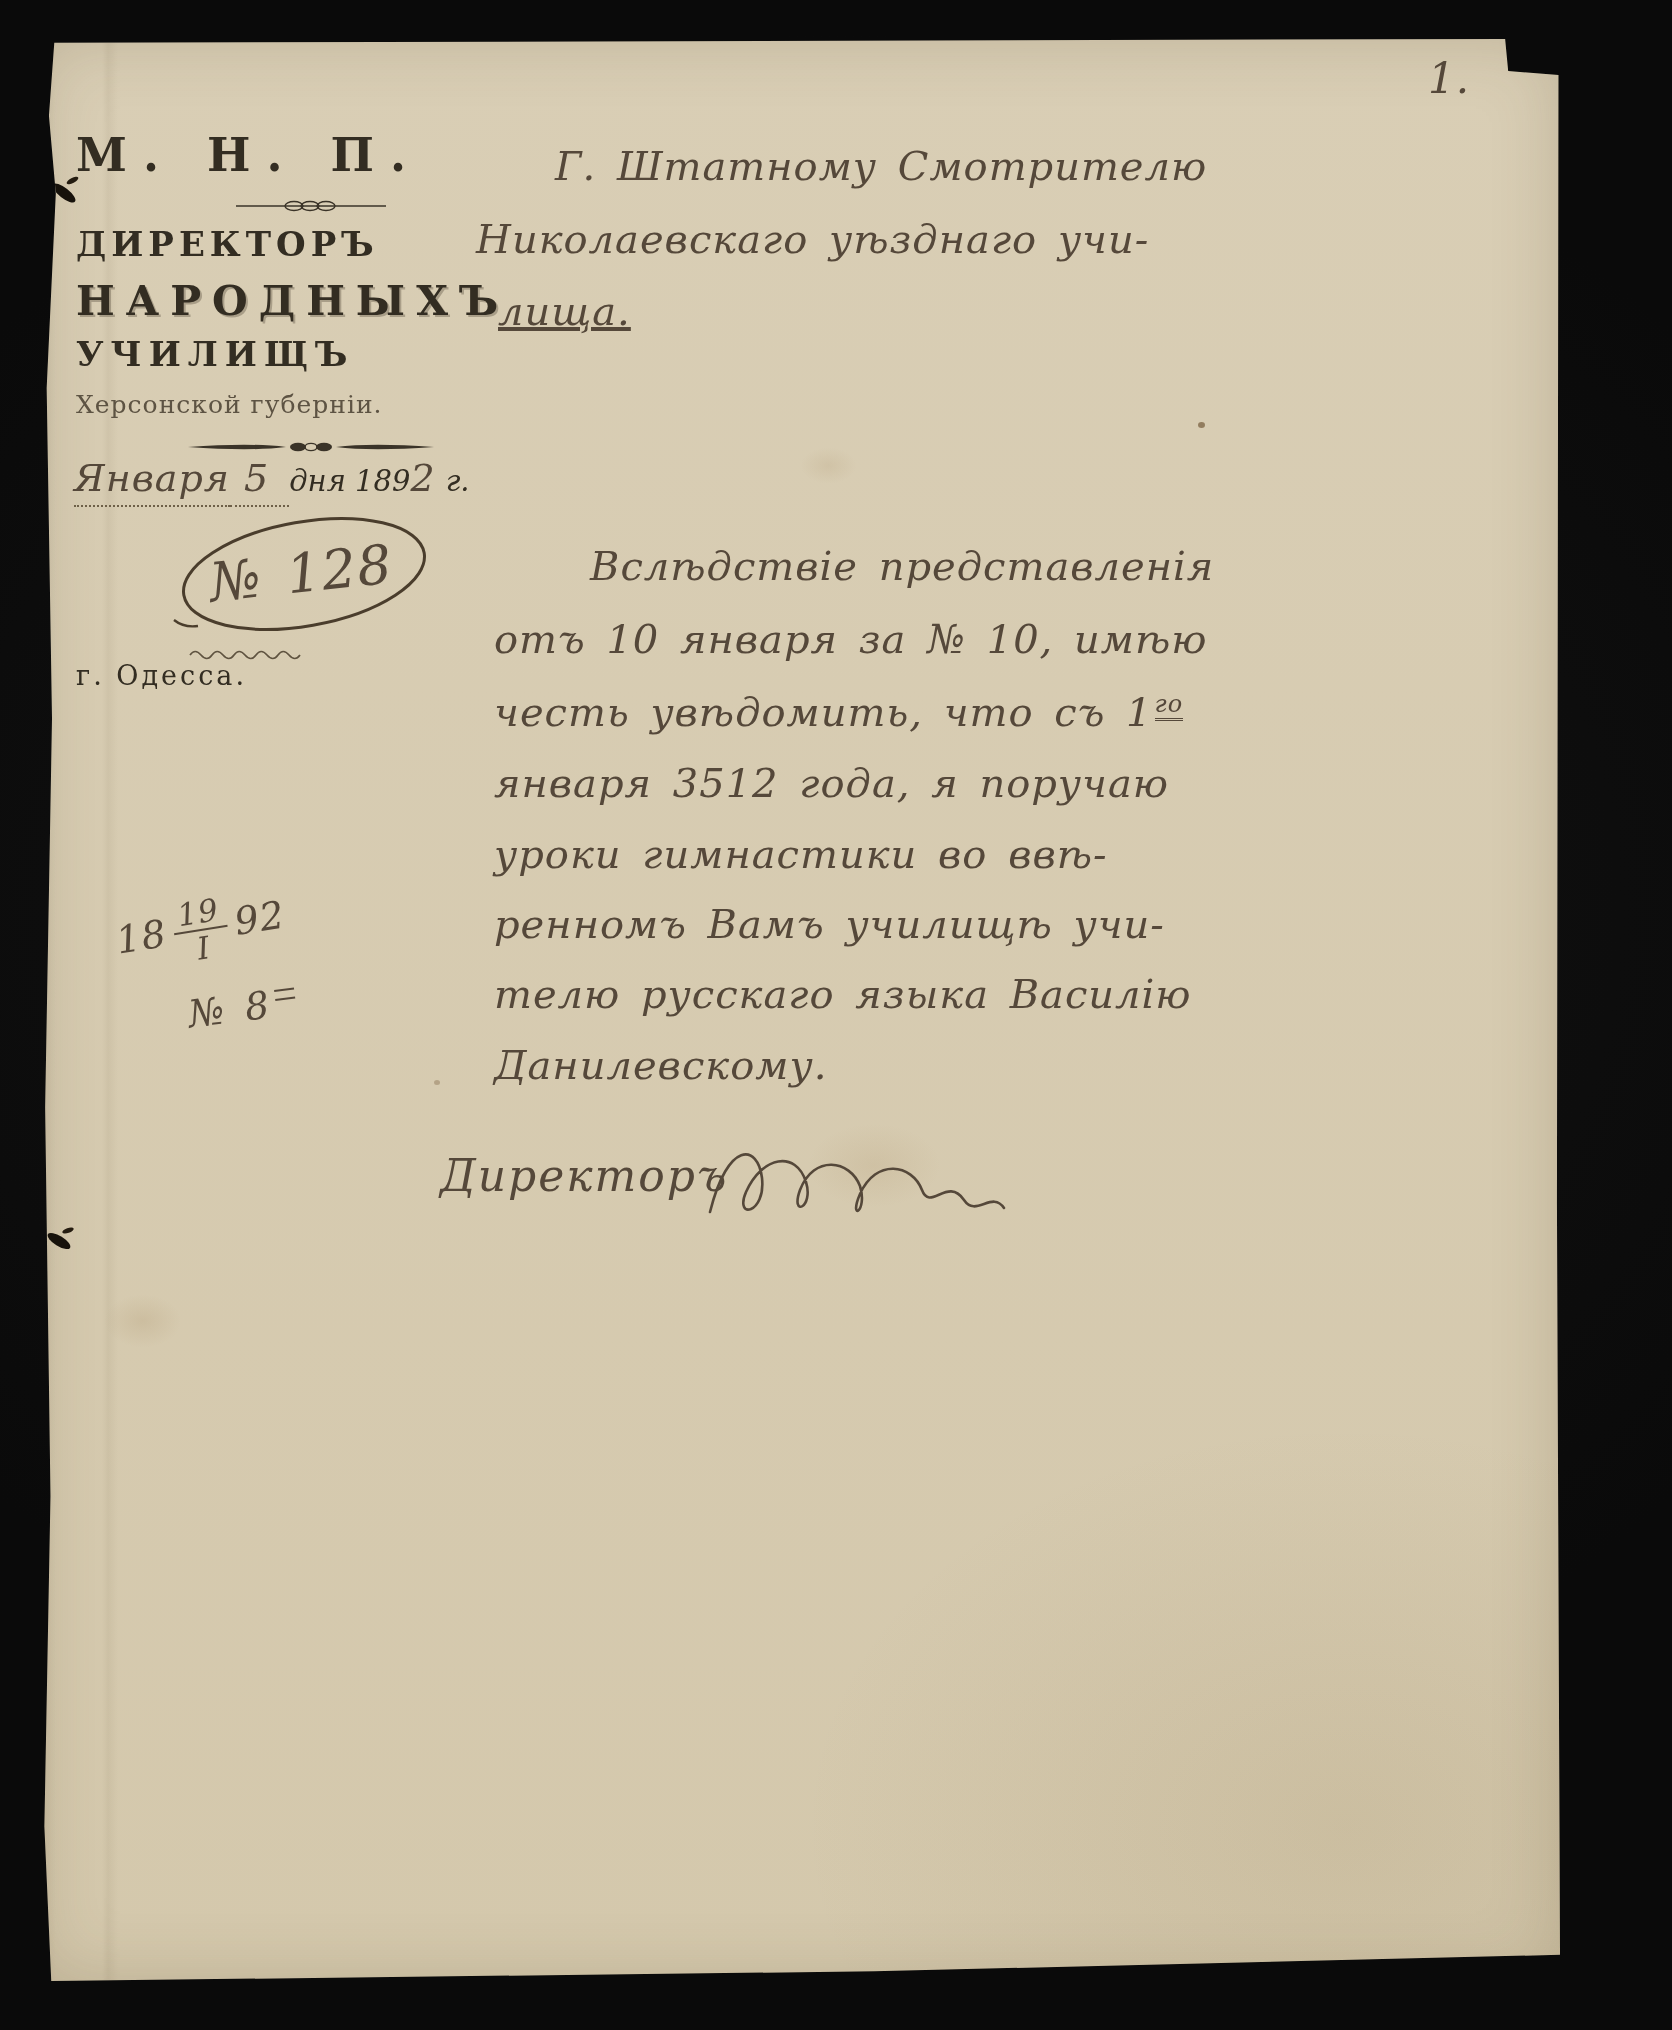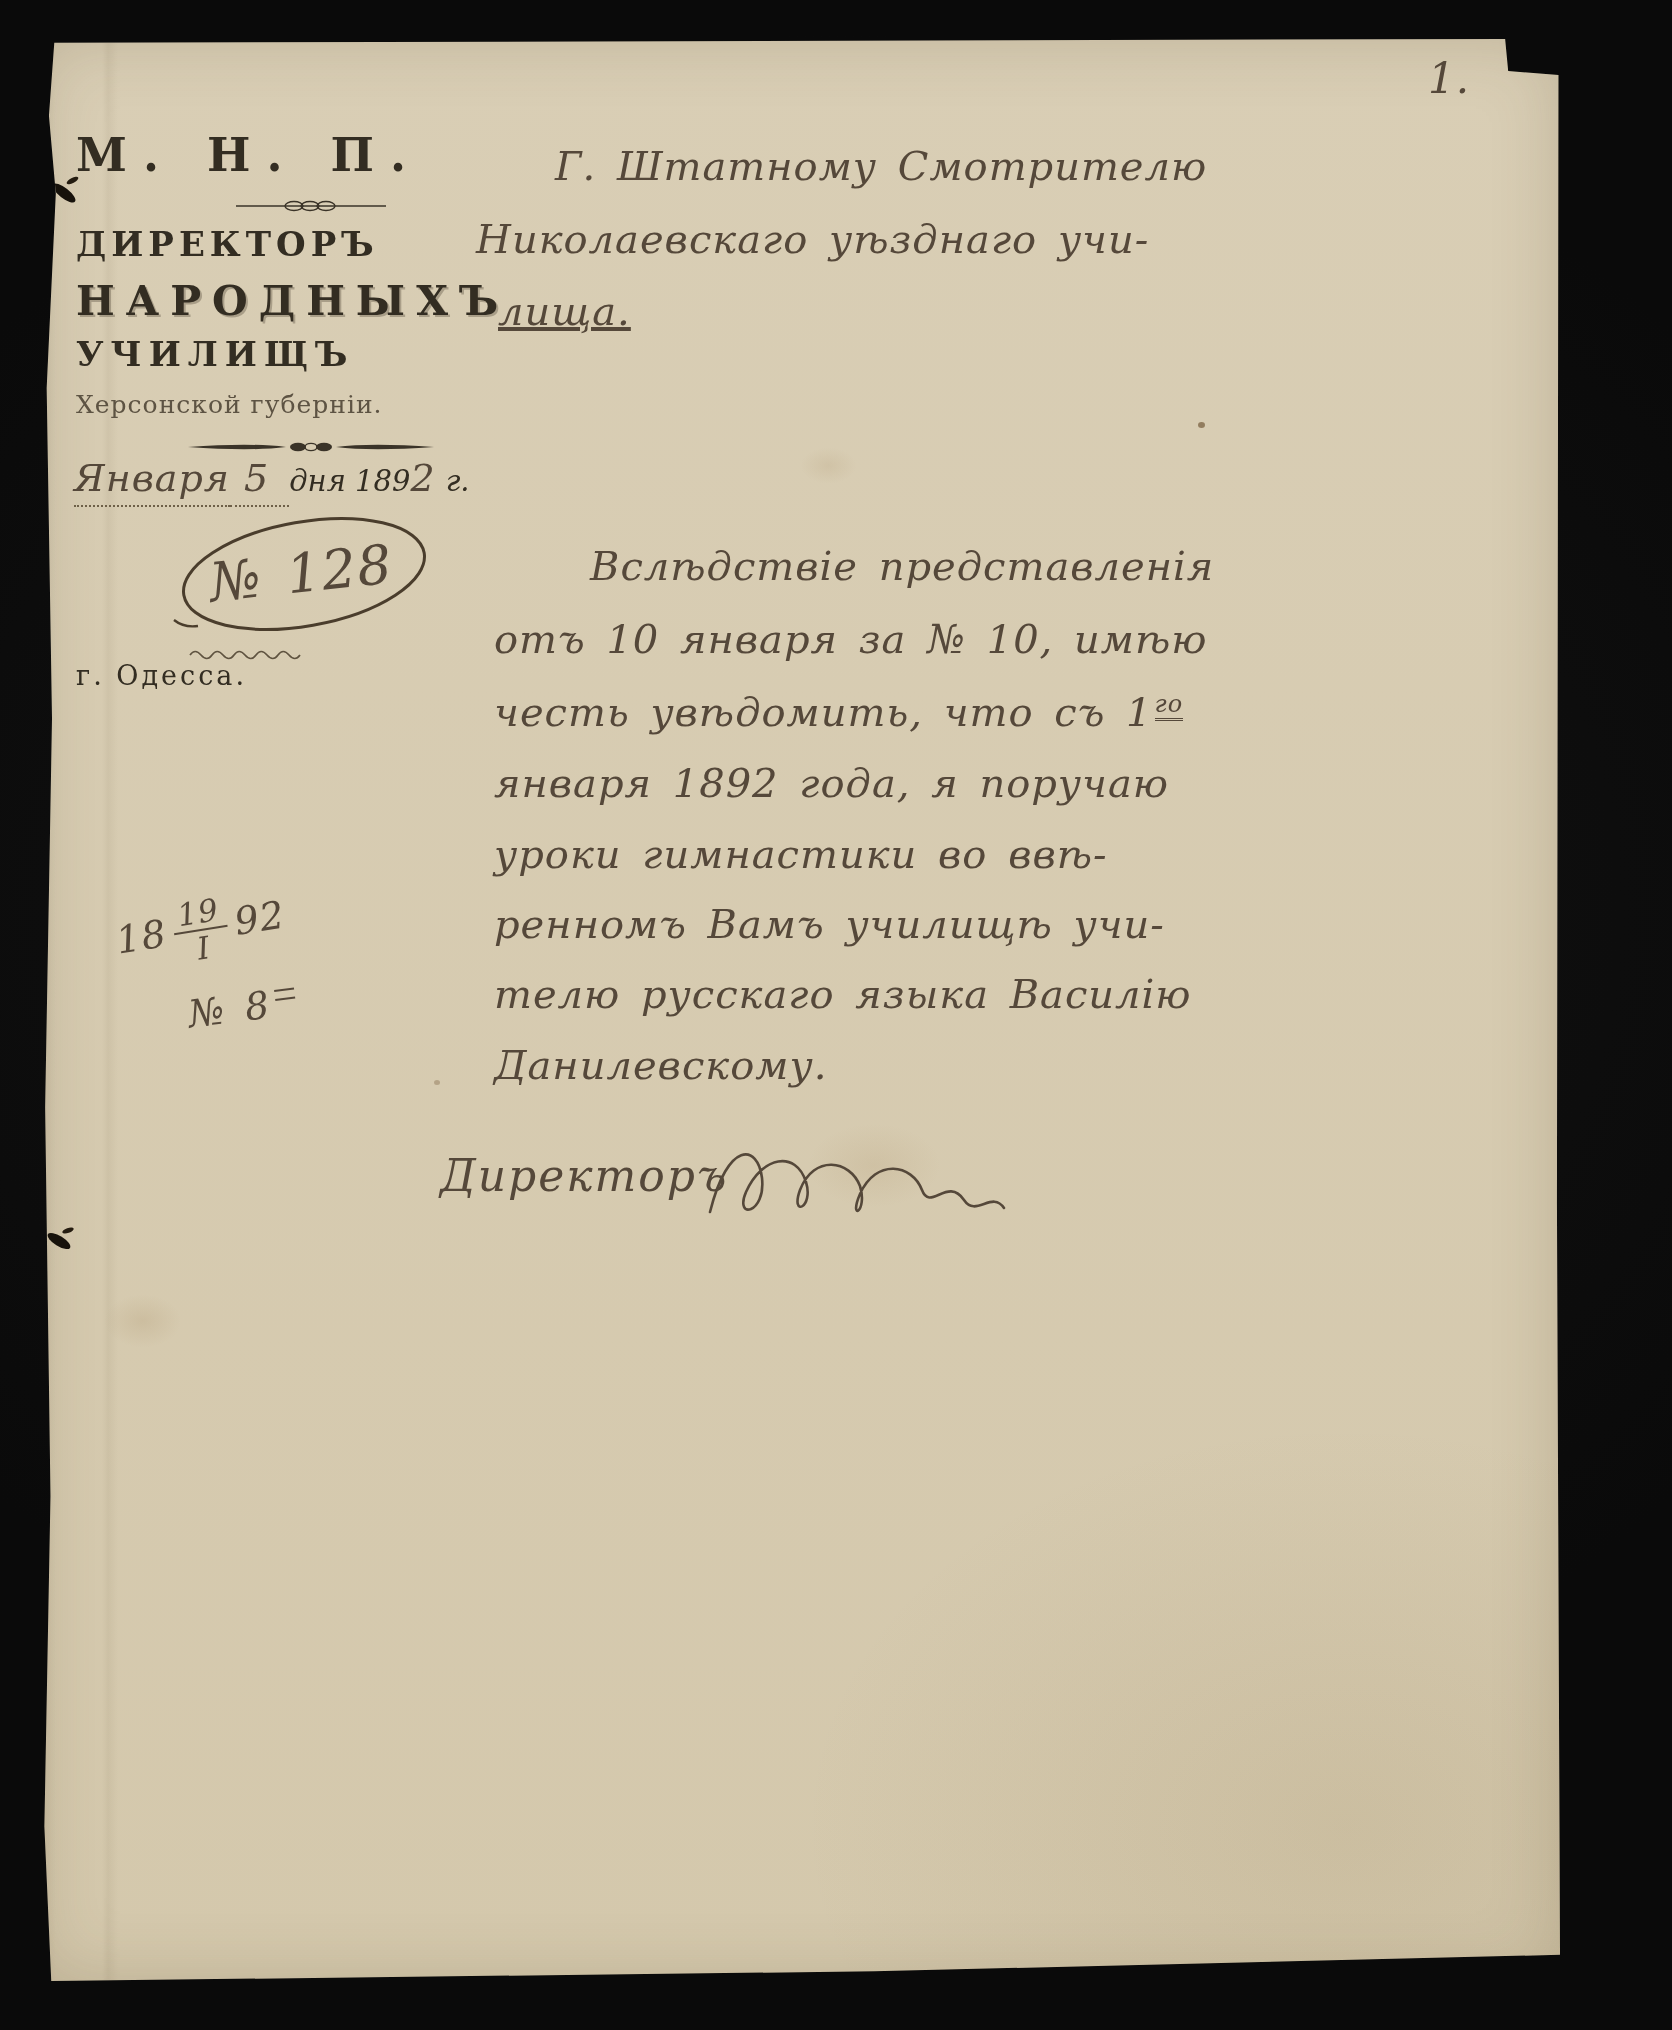--- a/index.html
+++ b/index.html
@@ -167,21 +167,21 @@
 
     <div class="abs hw r-l1">Г. Штатному Смотрителю</div>
     <div class="abs hw r-l2">Николаевскаго уѣзднаго учи-</div>
     <div class="abs hw r-l3">лища.</div>
 
     <div class="abs hw body-line b1">Вслѣдствіе представленія</div>
     <div class="abs hw body-line b2">отъ 10 января за № 10, имѣю</div>
     <div class="abs hw body-line b3">
       <span>честь увѣдомить, что съ 1</span><span class="sup-go">го</span>
     </div>
-    <div class="abs hw body-line b4">января 1892 года, я поручаю</div>
+    <div class="abs hw body-line b4">января 3512 года, я поручаю</div>
     <div class="abs hw body-line b5">уроки гимнастики во ввѣ-</div>
     <div class="abs hw body-line b6">ренномъ Вамъ училищѣ учи-</div>
     <div class="abs hw body-line b8">Данилевскому.</div>
     <div class="abs hw body-line b7">телю русскаго языка Василію</div>
 
     <div class="abs hw sig-title">Директоръ</div>
     <div class="abs sig-flourish">
       <svg width="320" height="150" viewBox="0 0 320 150">
         <path d="M14 96 C32 24 62 28 66 62 C70 98 38 104 50 76 C66 40 100 34 110 66
                  C118 92 94 102 104 74 C118 38 154 44 164 70 C172 96 152 106 164 78

